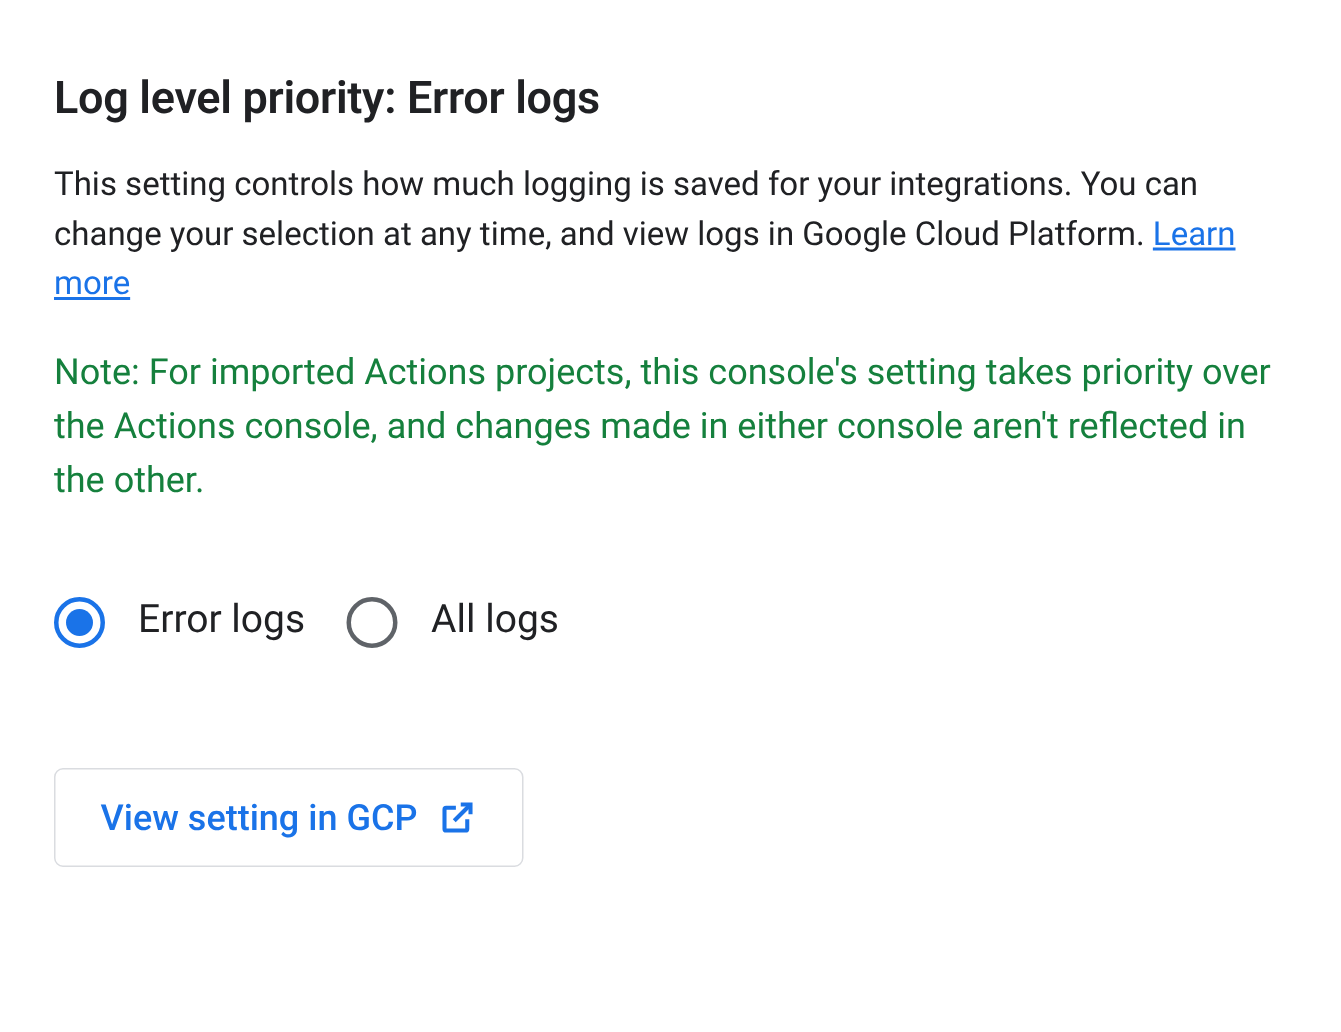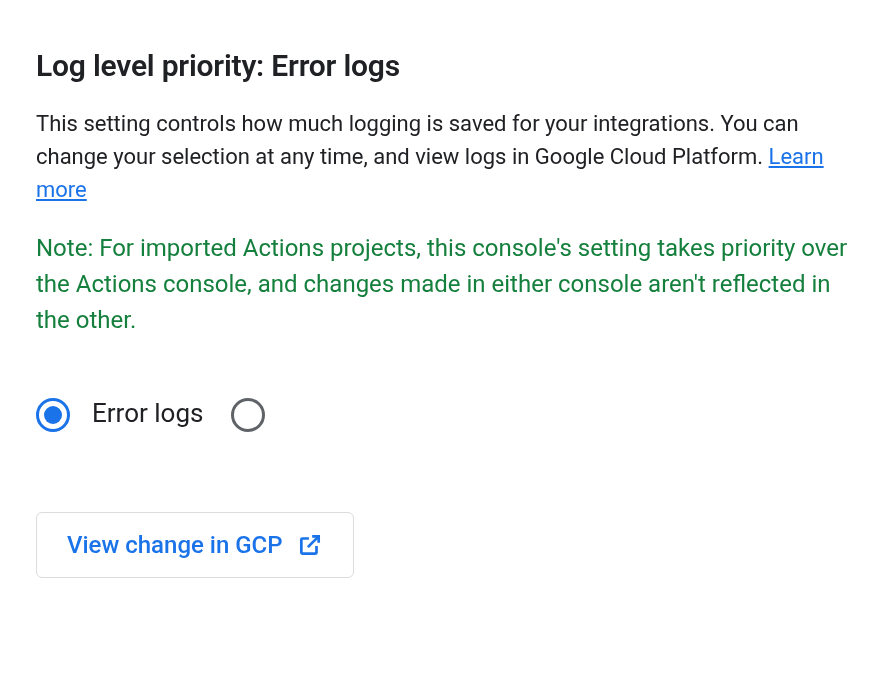--- a/index.html
+++ b/index.html
@@ -111,25 +111,26 @@
 
 <div class="radio-group">
   <div class="radio-option">
     <div class="radio-circle selected">
       <div class="radio-dot"></div>
     </div>
     <span class="radio-label">Error logs</span>
   </div>
   <div class="radio-option">
     <div class="radio-circle unselected"></div>
+    <span class="radio-label">All logs</span>
   </div>
 </div>
 
 <button class="button">
-  <span>View change in GCP</span>
+  <span>View setting in GCP</span>
   <svg class="external-icon" viewBox="0 0 24 24" fill="none" stroke="#1a73e8" stroke-width="2.5">
     <path d="M18 13v6a1 1 0 0 1-1 1H5a1 1 0 0 1-1-1V7a1 1 0 0 1 1-1h6"></path>
     <path d="M14 4h6v6"></path>
     <path d="M20 4L10 14"></path>
   </svg>
 </button>
 
 
 
 

